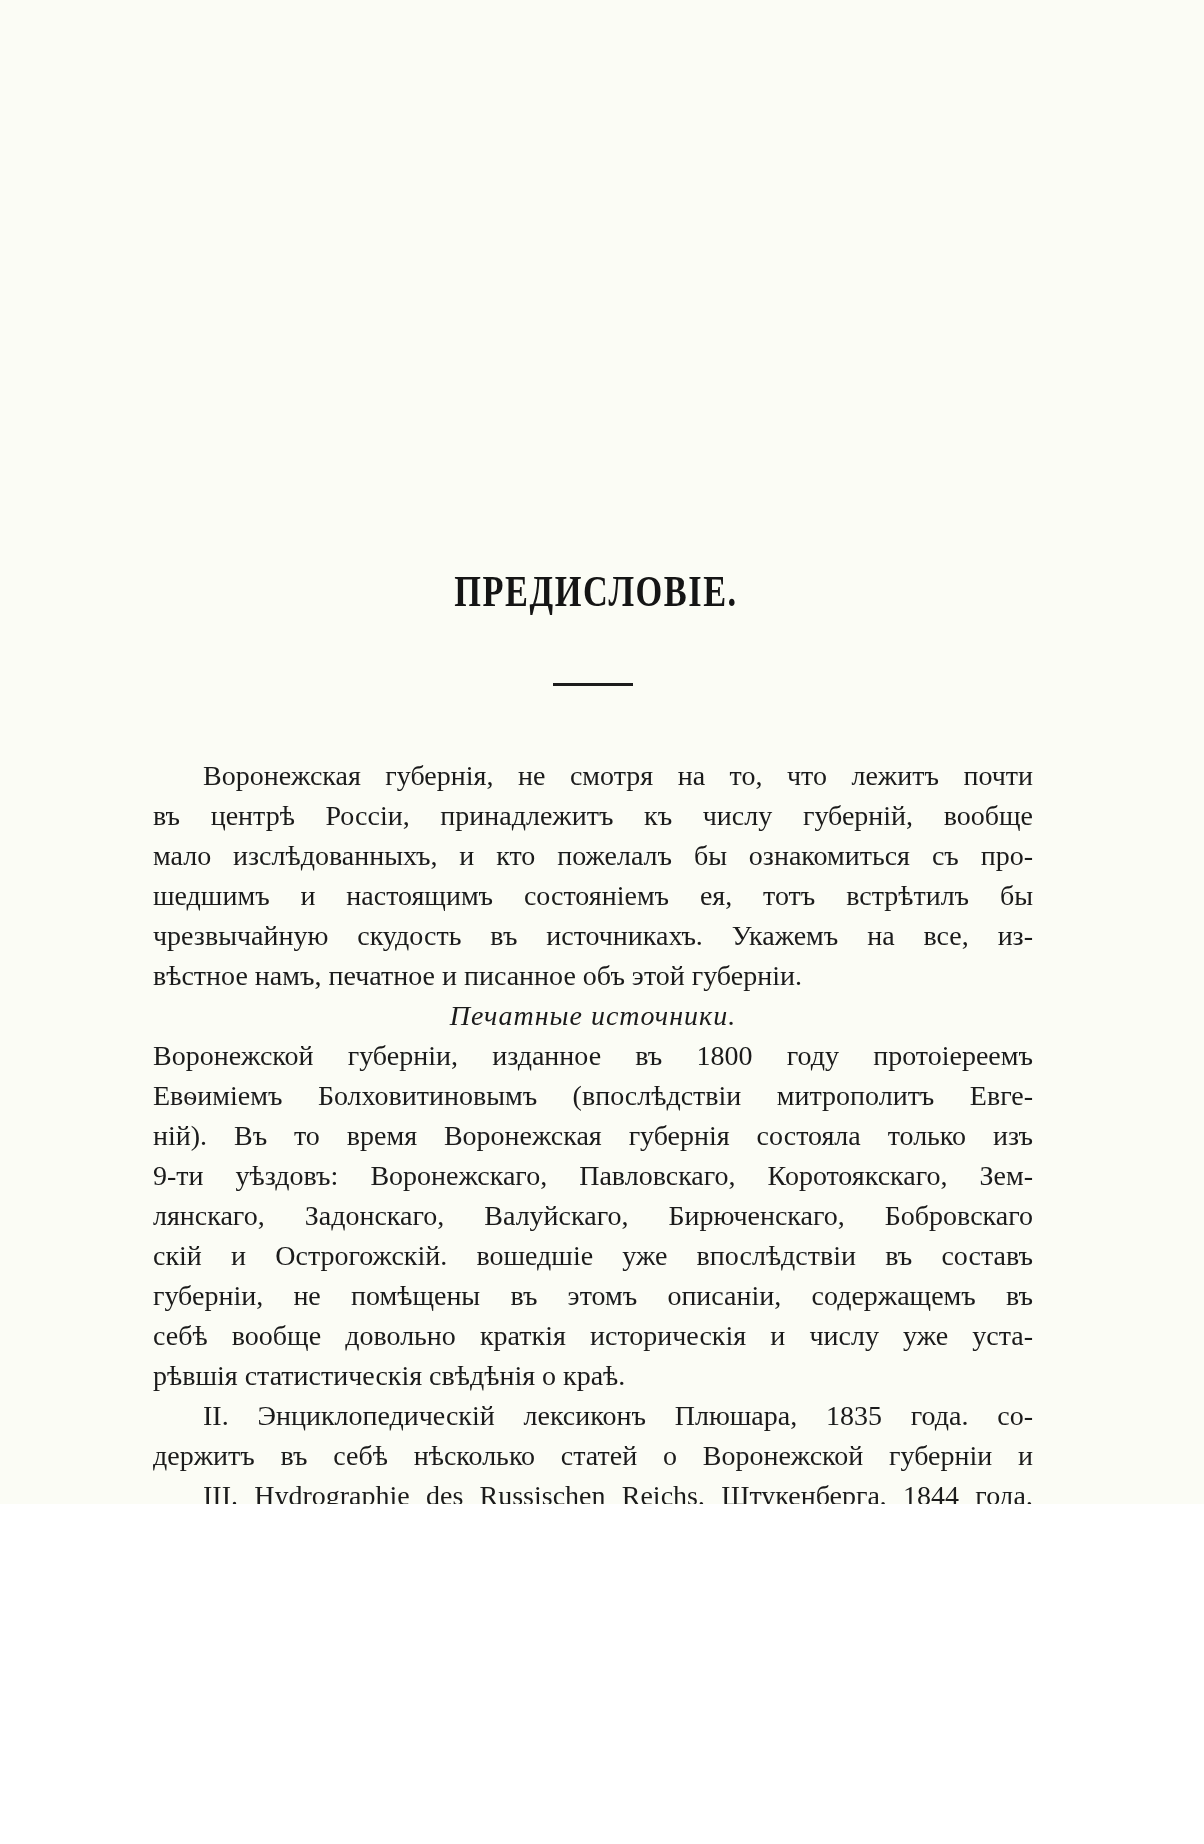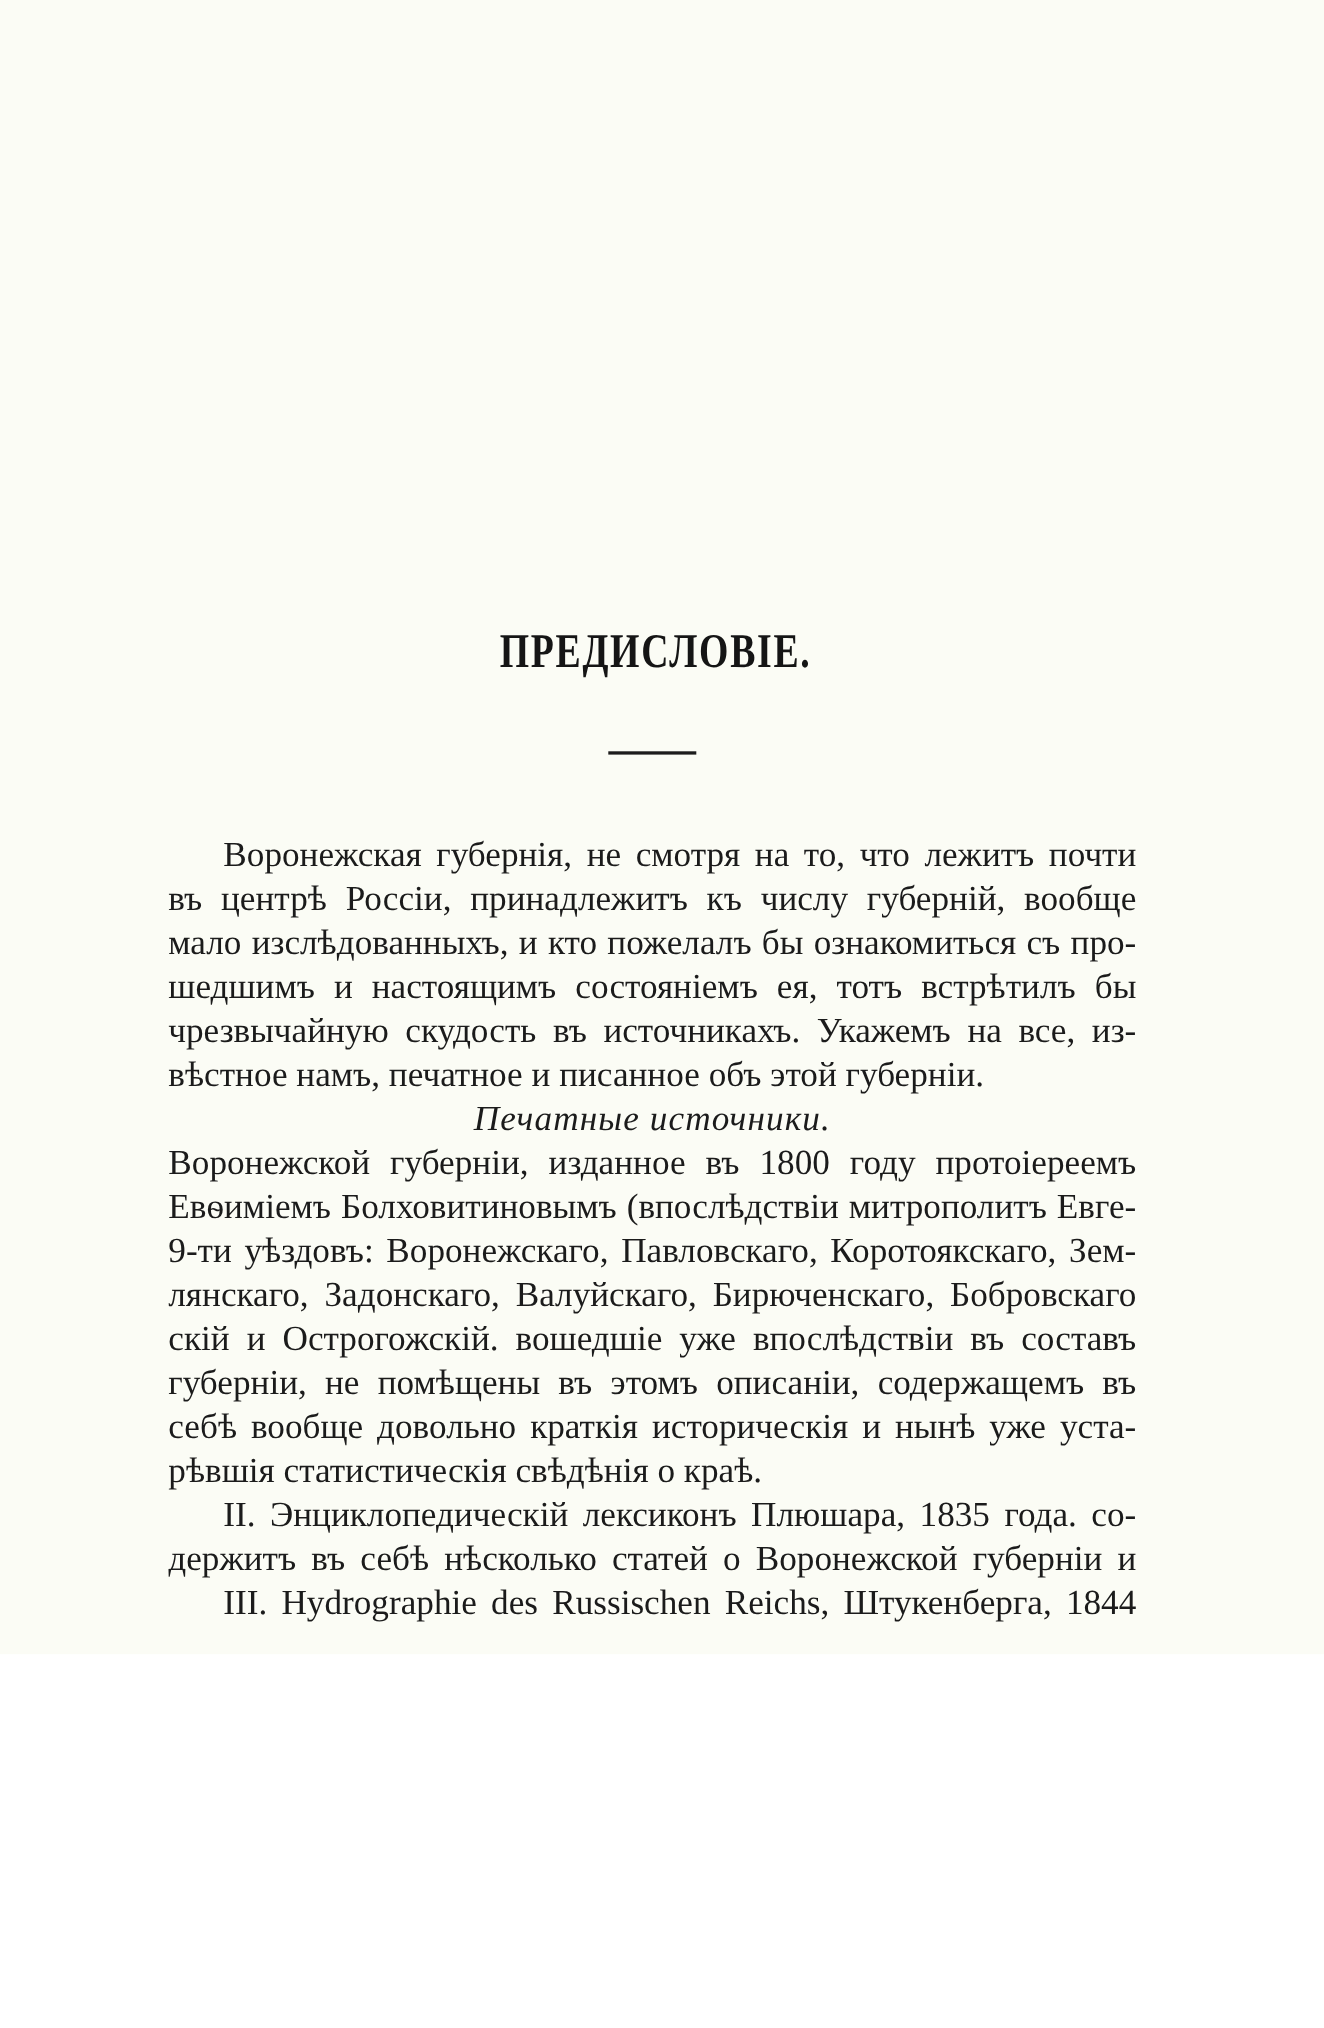--- a/index.html
+++ b/index.html
@@ -32,21 +32,21 @@
     left: 553px;
     width: 80px;
     height: 3px;
     background: #1c1c1c;
   }
   .text-block {
     position: absolute;
     top: 756px;
     left: 153px;
     width: 880px;
-    font-size: 32px;
+    font-size: 28px;
     line-height: 40px;
   }
   .para { margin: 0; padding: 0; }
   .line {
     height: 40px;
     overflow: hidden;
     text-align: justify;
     text-align-last: justify;
     white-space: nowrap;
   }
@@ -92,25 +92,26 @@
         <div class="line justified">шедшимъ и настоящимъ состояніемъ ея, тотъ встрѣтилъ бы</div>
         <div class="line justified">чрезвычайную скудость въ источникахъ. Укажемъ на все, из-</div>
         <div class="line justified last">вѣстное намъ, печатное и писанное объ этой губерніи.</div>
       </div>
 
     <div class="line center">Печатные источники.</div>
 
     <div class="para">
         <div class="line justified">Воронежской губерніи, изданное въ 1800 году протоіереемъ</div>
         <div class="line justified">Евѳиміемъ Болховитиновымъ (впослѣдствіи митрополитъ Евге-</div>
+        <div class="line justified">ній). Въ то время Воронежская губернія состояла только изъ</div>
         <div class="line justified">9-ти уѣздовъ: Воронежскаго, Павловскаго, Коротоякскаго, Зем-</div>
         <div class="line justified">лянскаго, Задонскаго, Валуйскаго, Бирюченскаго, Бобровскаго</div>
         <div class="line justified">скій и Острогожскій. вошедшіе уже впослѣдствіи въ составъ</div>
         <div class="line justified">губерніи, не помѣщены въ этомъ описаніи, содержащемъ въ</div>
-        <div class="line justified">себѣ вообще довольно краткія историческія и нынѣ  уже уста-</div>
+        <div class="line justified">себѣ вообще довольно краткія историческія и числу  уже уста-</div>
         <div class="line justified last">рѣвшія статистическія свѣдѣнія о краѣ.</div>
       </div>
 
     <div class="para">
         <div class="line justified indent">II. Энциклопедическій лексиконъ Плюшара, 1835 года.  со-</div>
         <div class="line justified">держитъ въ себѣ нѣсколько статей  о Воронежской губерніи  и</div>
       </div>
 
     <div class="para">
         <div class="line justified indent">III. Hydrographie des Russischen Reichs, Штукенберга, 1844 года,</div>

